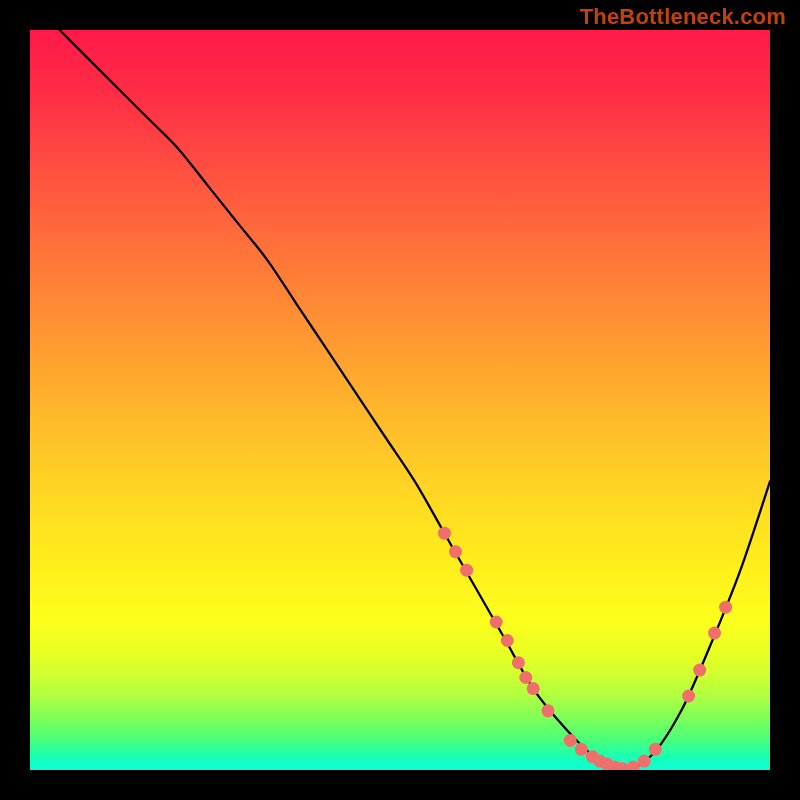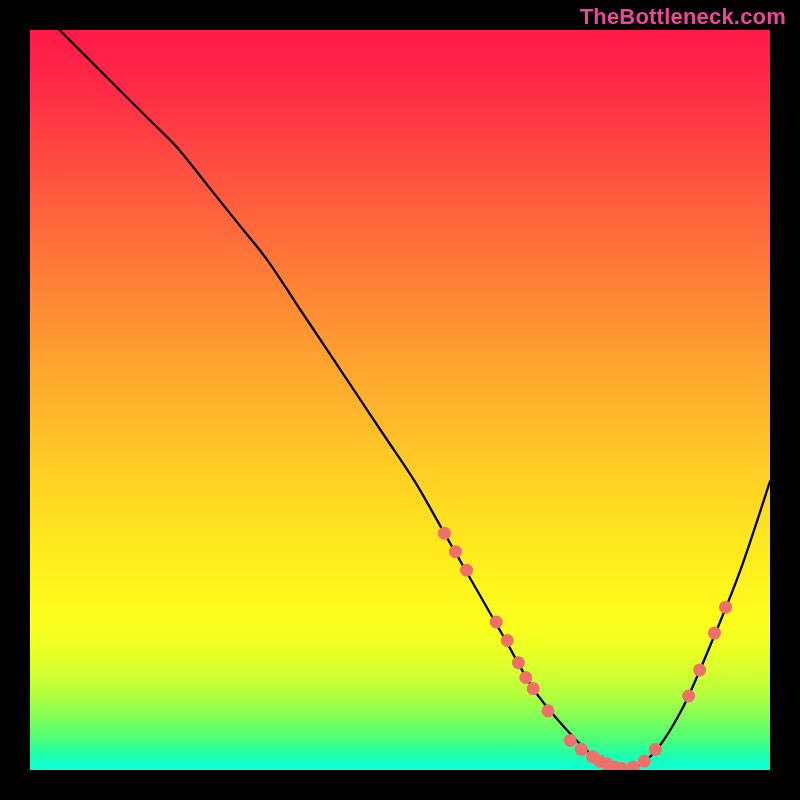--- a/index.html
+++ b/index.html
@@ -7,21 +7,21 @@
     width: 800px;
     height: 800px;
     background: #000;
     position: relative;
     font-family: Arial, sans-serif;
   }
   .watermark {
     position: absolute;
     top: 4px;
     right: 14px;
-    color: #ec4899;
+    color: #c2410c;
     font-size: 22px;
     font-weight: bold;
     z-index: 10;
     letter-spacing: 0.2px;
   }
   .plot-area {
     position: absolute;
     left: 30px;
     top: 30px;
     width: 740px;

